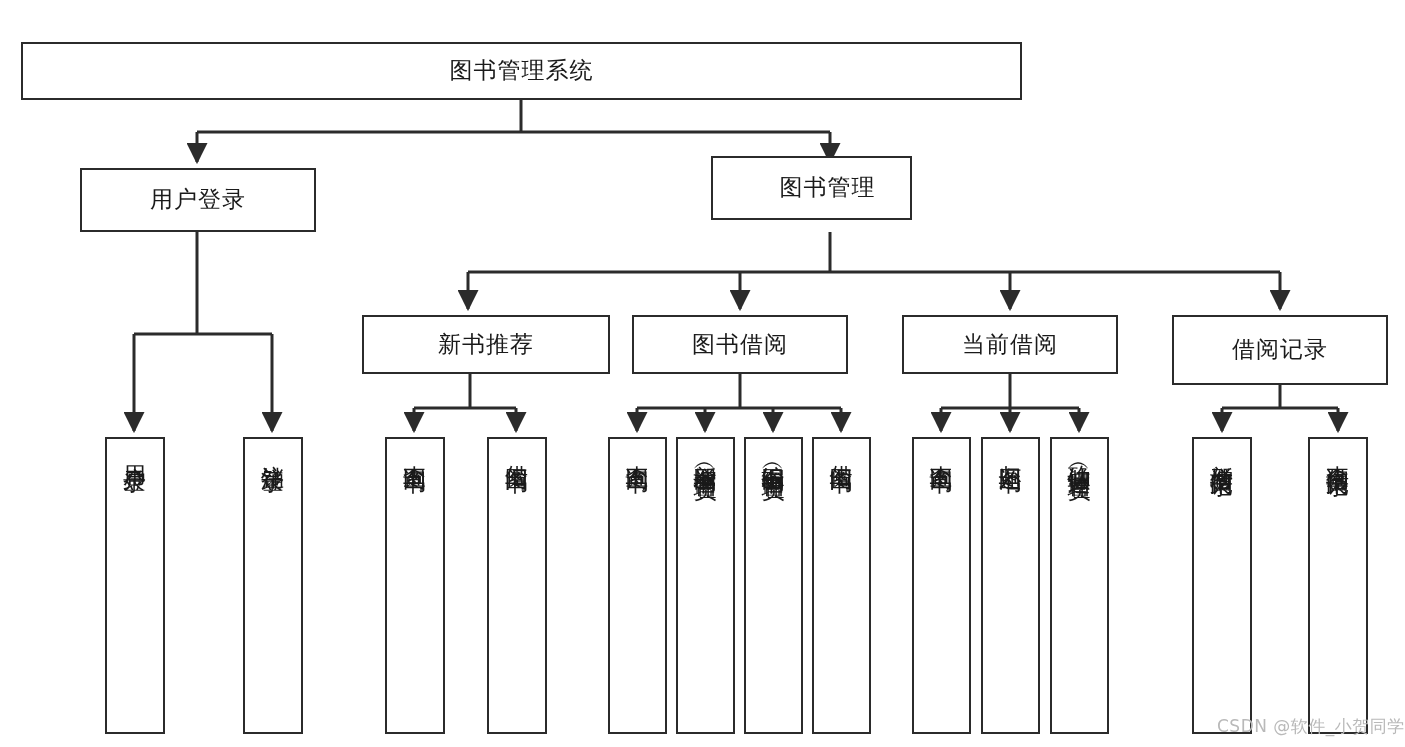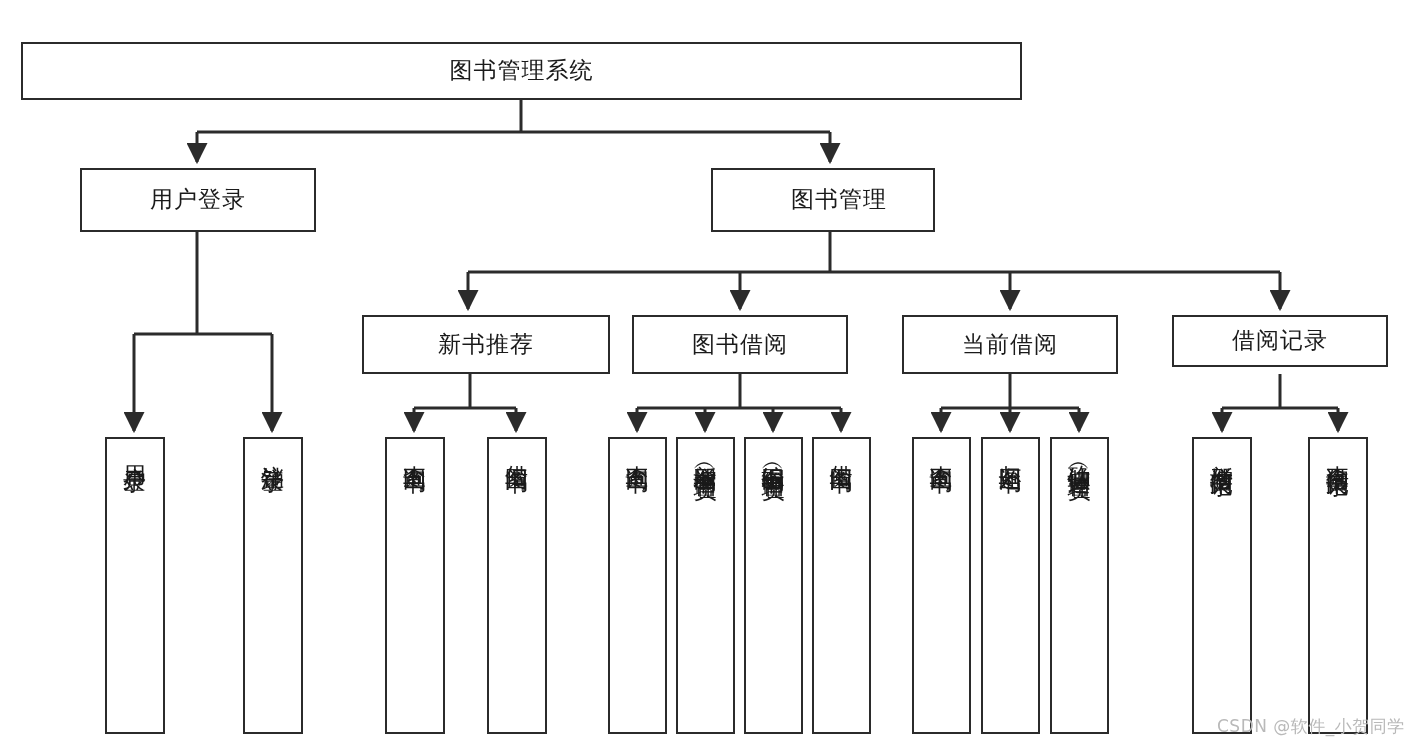--- a/index.html
+++ b/index.html
@@ -122,37 +122,37 @@
   </svg>
 
   <div class="node node-h" style="left:21px; top:12px; width:1001px; height:58px;margin-top:30px;">
     <span>图书管理系统</span>
   </div>
 
   <div class="node node-h" style="left:80px; top:168px; width:236px; height:64px;">
     <span>用户登录</span>
   </div>
 
-  <div class="node node-h" style="left:711px; top:168px; width:224px; height:64px;padding-left:32px;">
+  <div class="node node-h" style="left:711px; top:156px; width:201px; height:64px;padding-left:32px;">
     <span>图书管理</span>
   </div>
 
   <div class="node node-h" style="left:362px; top:315px; width:248px; height:59px;">
     <span>新书推荐</span>
   </div>
 
   <div class="node node-h" style="left:632px; top:315px; width:216px; height:59px;text-align:right;">
     <span>图书借阅</span>
   </div>
 
   <div class="node node-h" style="left:902px; top:315px; width:216px; height:59px;">
     <span>当前借阅</span>
   </div>
 
-  <div class="node node-h" style="left:1172px; top:315px; width:216px; height:52px;">
+  <div class="node node-h" style="left:1172px; top:315px; width:216px; height:70px;">
     <span>借阅记录</span>
   </div>
 
   <div class="node node-v" style="left:105px; top:437px; width:60px; height:297px;">
     <span class="vlabel">用户登录</span>
   </div>
 
   <div class="node node-v" style="left:243px; top:437px; width:60px; height:297px;">
     <span class="vlabel">注销登录</span>
   </div>

